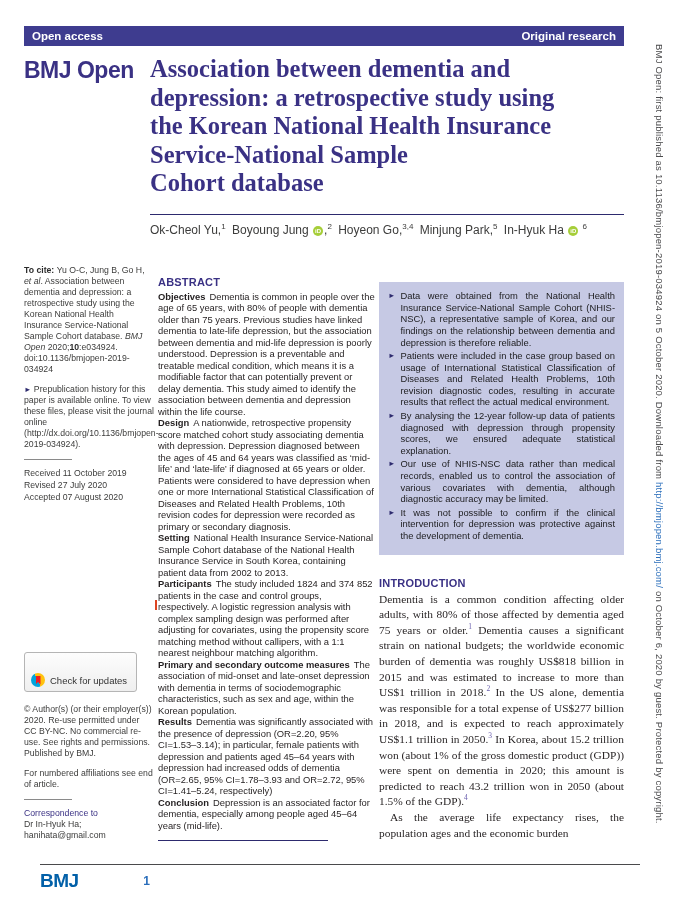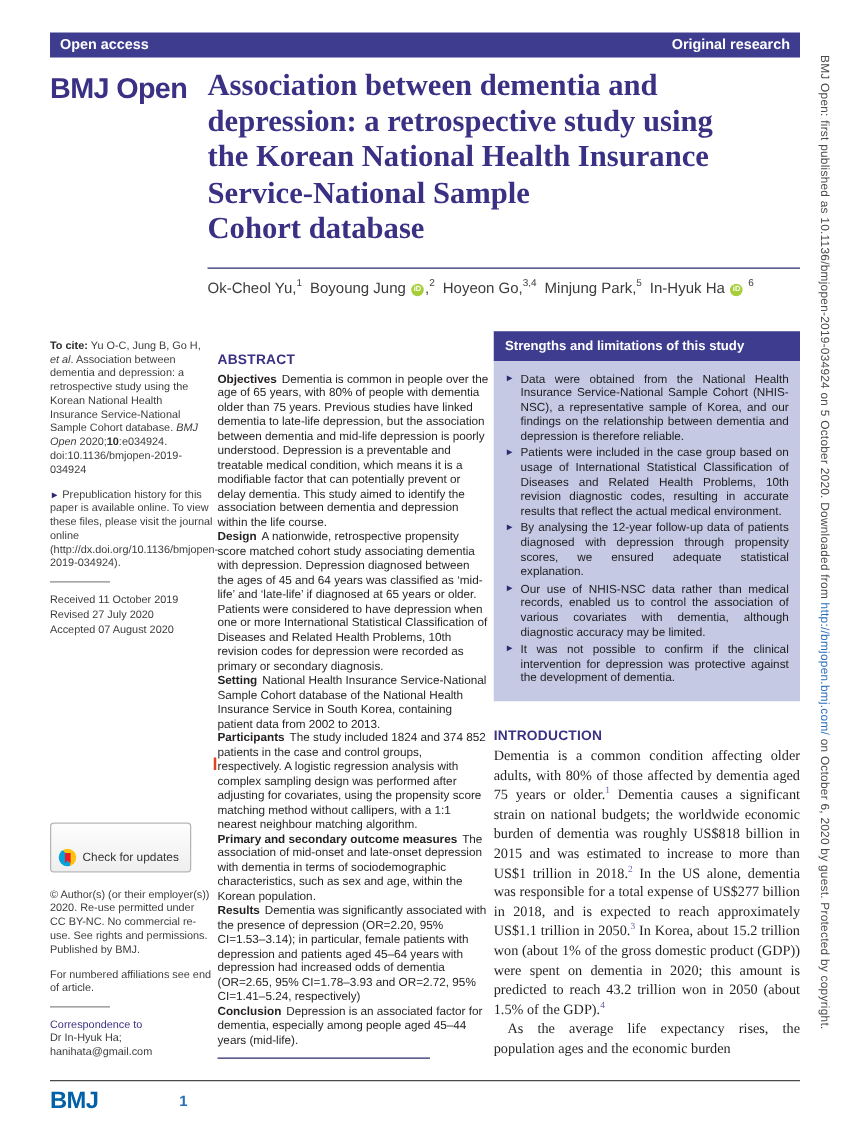--- a/index.html
+++ b/index.html
@@ -4,21 +4,21 @@
 <style>
   * { margin:0; padding:0; box-sizing:border-box; }
   html,body { width:679px; height:909px; background:#fff; }
   body { position:relative; font-family:"Liberation Sans", sans-serif; color:#231f20; overflow:hidden; }
 
   
   .v-strip { position:absolute; top:0; right:0; width:39px; height:909px; }
   .v-strip .v-text { writing-mode:vertical-rl; white-space:nowrap; font-size:9.5px; color:#4a4a4c; margin-left:14px; margin-top:44px; letter-spacing:.2px; }
   .v-strip a { color:#2a6ebb; text-decoration:none; }
 
-  .content { position:absolute; left:40px; top:26px; width:600px; }
+  .content { position:absolute; left:24px; top:26px; width:600px; }
 
   
   .banner { background:#3e3c8f; color:#fff; height:20px; display:flex; justify-content:space-between; align-items:center; padding:0 8px; font-size:11.5px; font-weight:bold; }
 
   
   .header { display:flex; margin-top:9px; }
   .logo { width:126px; font-size:23px; font-weight:bold; color:#3a3184; letter-spacing:-.5px; padding-top:2px; }
   .title { flex:1; font-family:"Liberation Serif", serif; font-weight:bold; font-size:24.5px; line-height:28.5px; color:#3a3184; }
 
   .authors-wrap { margin-left:126px; border-top:1.5px solid #2d2a6e; margin-top:16px; padding-top:8px; font-size:12px; color:#3c3c3b; }
@@ -132,27 +132,26 @@
 
     <div class="col-mid">
       <div class="red-mark"></div>
       <div class="abs-heading">ABSTRACT</div>
       <p class="abs-p"><b>Objectives</b><span>Dementia is common in people over the age of 65 years, with 80% of people with dementia older than 75 years. Previous studies have linked dementia to late-life depression, but the association between dementia and mid-life depression is poorly understood. Depression is a preventable and treatable medical condition, which means it is a modifiable factor that can potentially prevent or delay dementia. This study aimed to identify the association between dementia and depression within the life course.</span></p>
       <p class="abs-p"><b>Design</b><span>A nationwide, retrospective propensity score matched cohort study associating dementia with depression. Depression diagnosed between the ages of 45 and 64 years was classified as ‘mid-life’ and ‘late-life’ if diagnosed at 65 years or older. Patients were considered to have depression when one or more International Statistical Classification of Diseases and Related Health Problems, 10th revision codes for depression were recorded as primary or secondary diagnosis.</span></p>
       <p class="abs-p"><b>Setting</b><span>National Health Insurance Service-National Sample Cohort database of the National Health Insurance Service in South Korea, containing patient data from 2002 to 2013.</span></p>
       <p class="abs-p"><b>Participants</b><span>The study included 1824 and 374 852 patients in the case and control groups, respectively. A logistic regression analysis with complex sampling design was performed after adjusting for covariates, using the propensity score matching method without callipers, with a 1:1 nearest neighbour matching algorithm.</span></p>
       <p class="abs-p"><b>Primary and secondary outcome measures</b><span>The association of mid-onset and late-onset depression with dementia in terms of sociodemographic characteristics, such as sex and age, within the Korean population.</span></p>
       <p class="abs-p"><b>Results</b><span>Dementia was significantly associated with the presence of depression (OR=2.20, 95% CI=1.53–3.14); in particular, female patients with depression and patients aged 45–64 years with depression had increased odds of dementia (OR=2.65, 95% CI=1.78–3.93 and OR=2.72, 95% CI=1.41–5.24, respectively)</span></p>
-      <p class="abs-p"><b>Conclusion</b><span>Depression is an associated factor for dementia, especially among people aged 45–44 years (mid-life).</span></p>
+      <p class="abs-p"><b>Conclusion</b><span>Depression is an associated factor for dementia, especially among people aged 45–64 years (mid-life).</span></p>
       <div class="abs-endrule"></div>
     </div>
 
     <div class="col-right">
       <div class="strengths-box">
-        <div class="sb-header">Strengths and limitations of this study</div>
         <div class="sb-body">
           <div class="sb-item">
               <span class="sb-marker">►</span>
               <span>Data were obtained from the National Health Insurance Service-National Sample Cohort (NHIS-NSC), a representative sample of Korea, and our findings on the relationship between dementia and depression is therefore reliable.</span>
             </div>
           <div class="sb-item">
               <span class="sb-marker">►</span>
               <span>Patients were included in the case group based on usage of International Statistical Classification of Diseases and Related Health Problems, 10th revision diagnostic codes, resulting in accurate results that reflect the actual medical environment.</span>
             </div>
           <div class="sb-item">

